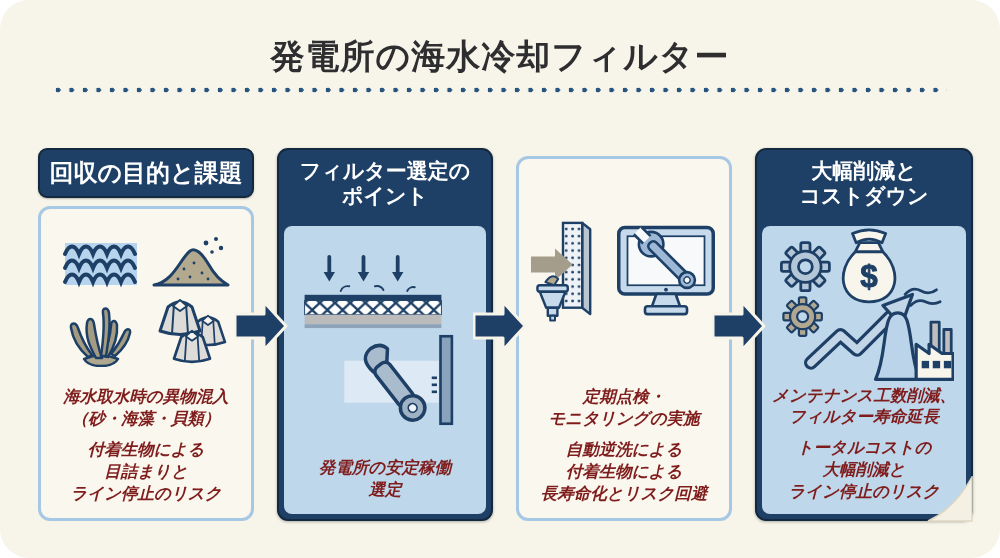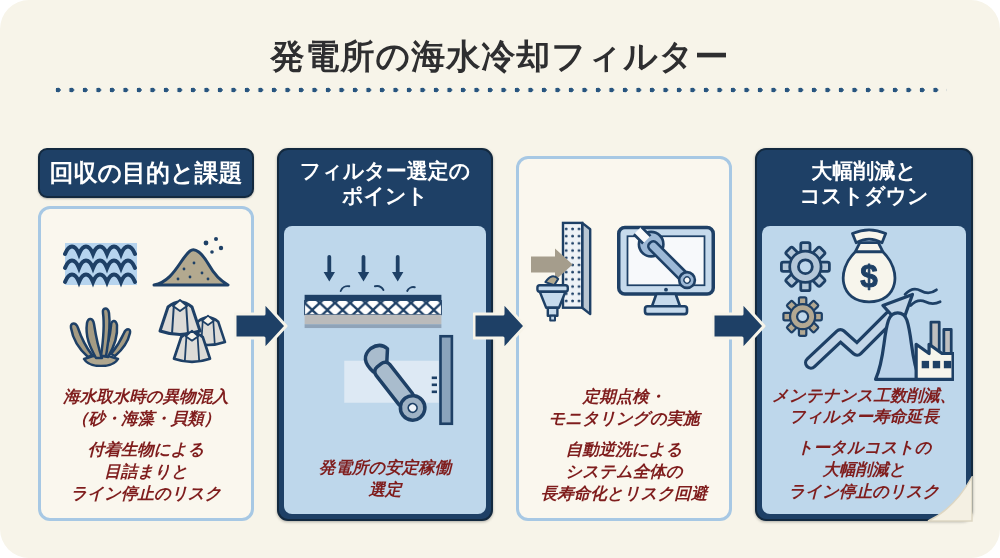--- a/index.html
+++ b/index.html
@@ -217,21 +217,21 @@
               <circle cx="0" cy="34" r="9" fill="#9cb8d6" stroke="#1e4066" stroke-width="3"></circle>
               <circle cx="0" cy="34" r="3.5" fill="#f7f9fb" stroke="#1e4066" stroke-width="1.5"></circle>
             </g>
           </svg>
         </div>
       </div>
       <div class="text-area">
         <div class="para">定期点検・
 モニタリングの実施</div>
         <div class="para">自動逆洗による
-システム全体の
+付着生物による
 長寿命化とリスク回避</div>
       </div>
     </div>
   </div>
 
   <div class="panel filled" id="panel-4">
     <div class="hdr-b">大幅削減と
 コストダウン</div>
     <div class="body-b">
       <div class="icon-area">

